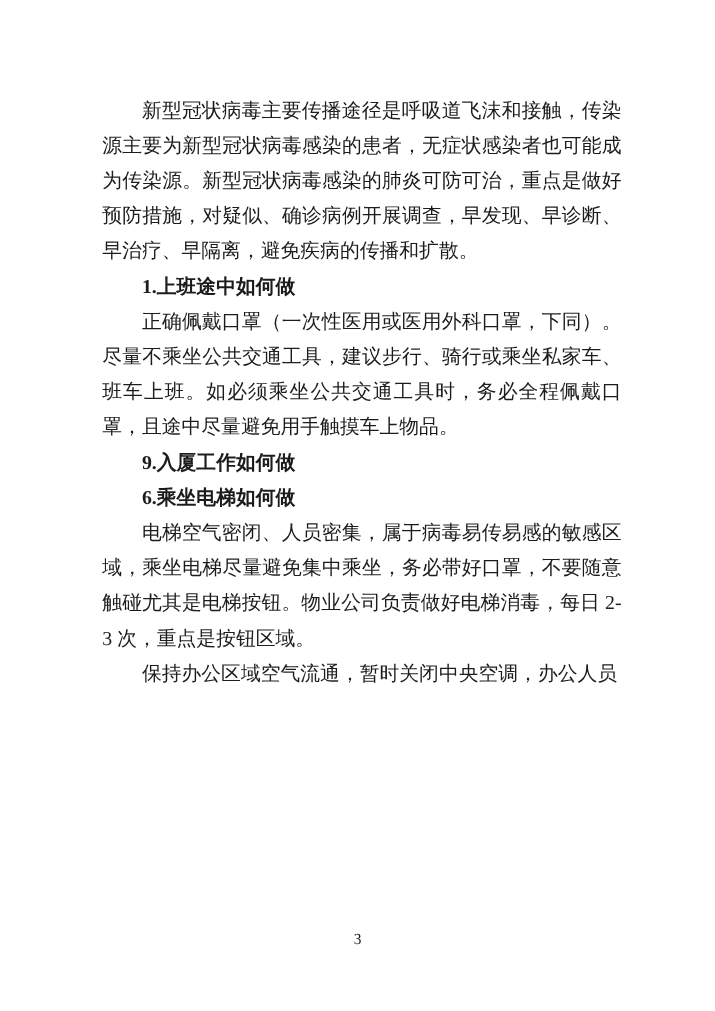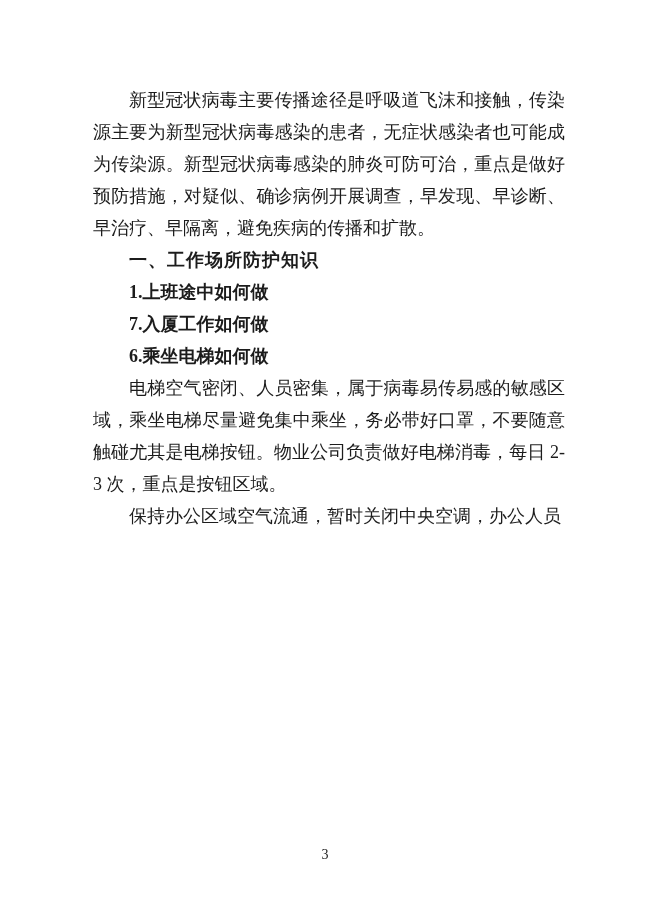--- a/index.html
+++ b/index.html
@@ -54,21 +54,21 @@
     line-height: 18px;
     color: #1c1c1c;
   }
 </style>
 </head>
 <body>
 
 <div class="page">
   <div class="content">
     <p class="para">新型冠状病毒主要传播途径是呼吸道飞沫和接触，传染源主要为新型冠状病毒感染的患者，无症状感染者也可能成为传染源。新型冠状病毒感染的肺炎可防可治，重点是做好预防措施，对疑似、确诊病例开展调查，早发现、早诊断、早治疗、早隔离，避免疾病的传播和扩散。</p>
-    <p class="heading-1">一、工作场所防护知识</p>
     <p class="heading-2">1.上班途中如何做</p>
-    <p class="heading-2">7.入厦工作如何做</p>
+    <p class="para">正确佩戴口罩（一次性医用或医用外科口罩，下同）。尽量不乘坐公共交通工具，建议步行、骑行或乘坐私家车、班车上班。如必须乘坐公共交通工具时，务必全程佩戴口罩，且途中尽量避免用手触摸车上物品。</p>
+    <p class="heading-2">9.入厦工作如何做</p>
     <p class="heading-2">6.乘坐电梯如何做</p>
     <p class="para">电梯空气密闭、人员密集，属于病毒易传易感的敏感区域，乘坐电梯尽量避免集中乘坐，务必带好口罩，不要随意触碰尤其是电梯按钮。物业公司负责做好电梯消毒，每日 2-3 次，重点是按钮区域。</p>
     <p class="para">保持办公区域空气流通，暂时关闭中央空调，办公人员</p>
   </div>
   <div class="page-number">3</div>
 </div>
 
 </body></html>

